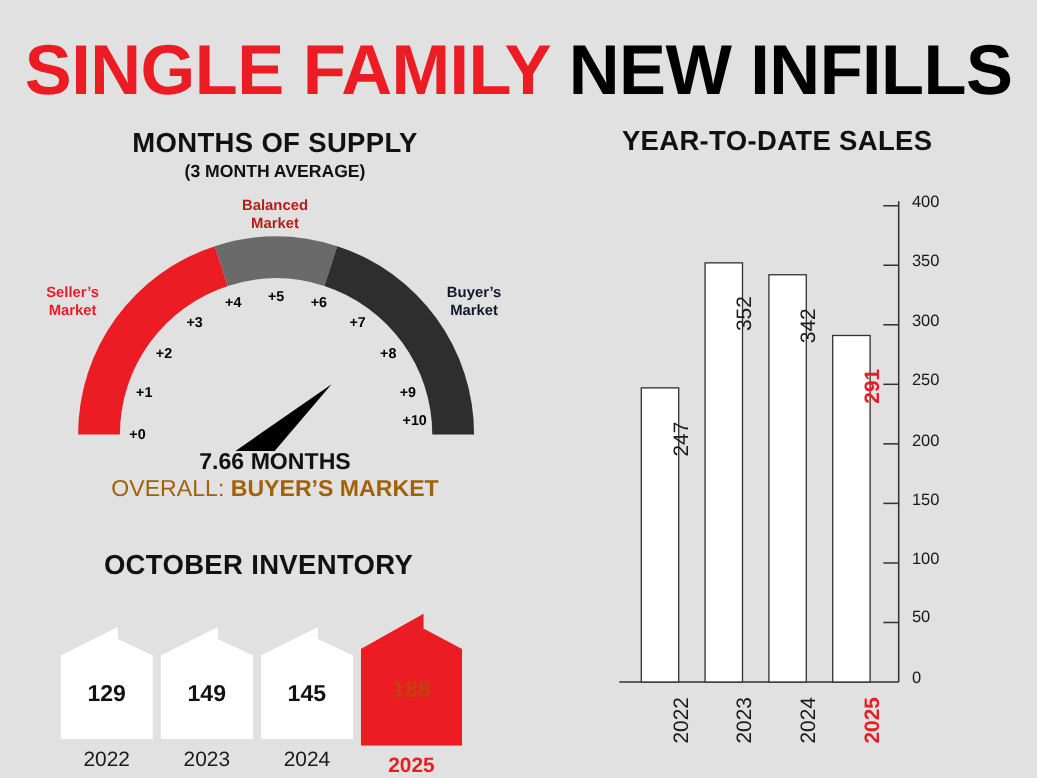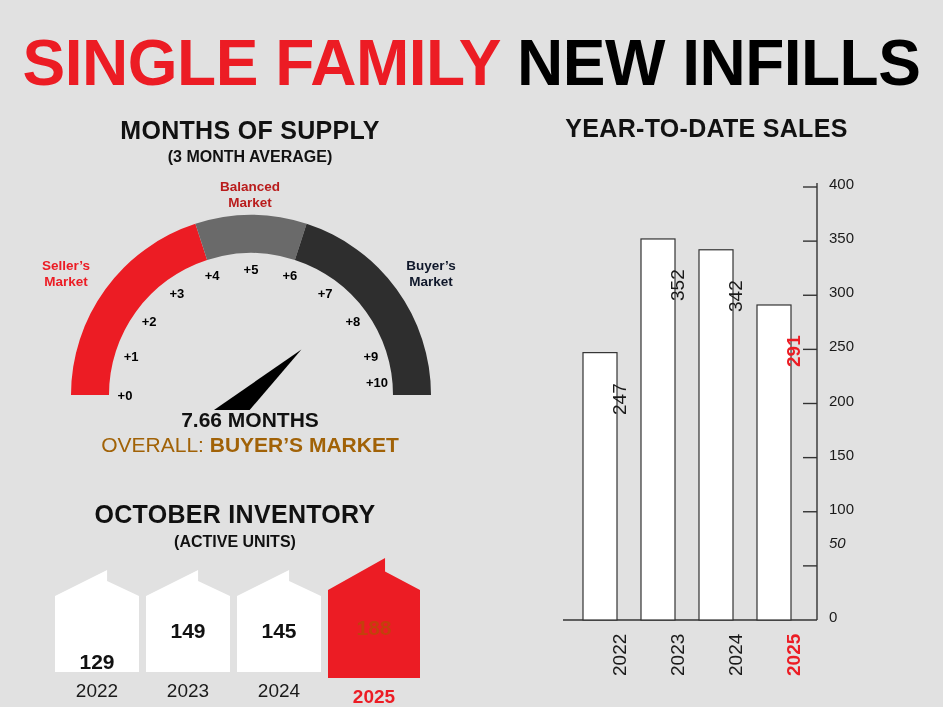--- a/index.html
+++ b/index.html
@@ -260,28 +260,27 @@
         <div class="tick-num" style="left: 337px; top: 212px; transform: translate(-50%, -50%);">+10</div>
       </div>
   </div>
 
   <div id="gauge-value">7.66 MONTHS</div>
   <div id="gauge-overall">
     <span class="lead">OVERALL: </span><span class="strong">BUYER’S MARKET</span>
   </div>
 
   <div class="sec-title" id="inv-title">OCTOBER INVENTORY</div>
-  <div id="inv-sub">(ACTIVE UNITS)</div>
   <div id="inventory-row">
       <div class="house-item" style="left: 0px; top: 18px; width: 84px;">
         <svg width="84" height="102" viewBox="0 0 84 102" class="house-svg">
           <path d="M 0 26 L 52.08 0 L 52.08 10.92
        L 84 26 L 84 102 L 0 102 Z" fill="#ffffff"></path>
         </svg>
-        <div class="house-value dark" style="top: 48.8px; margin-top: 31px;">129</div>
+        <div class="house-value dark" style="top: 48.8px;">129</div>
         <div class="house-year dark" style="top: 110px;">2022</div>
       </div>
       <div class="house-item" style="left: 91px; top: 18px; width: 84px;">
         <svg width="84" height="102" viewBox="0 0 84 102" class="house-svg">
           <path d="M 0 26 L 52.08 0 L 52.08 10.92
        L 84 26 L 84 102 L 0 102 Z" fill="#ffffff"></path>
         </svg>
         <div class="house-value dark" style="top: 48.8px;">149</div>
         <div class="house-year dark" style="top: 110px;">2023</div>
       </div>
@@ -321,21 +320,21 @@
         </g>
       <g id="bar-rects">
           <rect x="28" y="177.6225" width="34" height="267.3775" fill="#ffffff" stroke="#333333" stroke-width="1.2"></rect>
           <rect x="86" y="63.95999999999998" width="34" height="381.04" fill="#ffffff" stroke="#333333" stroke-width="1.2"></rect>
           <rect x="144" y="74.78499999999997" width="34" height="370.21500000000003" fill="#ffffff" stroke="#333333" stroke-width="1.2"></rect>
           <rect x="202" y="129.9925" width="34" height="315.0075" fill="#ffffff" stroke="#333333" stroke-width="1.2"></rect>
         </g>
     </svg>
     <div id="bar-labels">
         <div class="axis-ylabel" style="left: 274px; top: 433px;">0</div>
-        <div class="axis-ylabel" style="left: 274px; top: 359px; font-style: italic;">50</div>
+        <div class="axis-ylabel" style="left: 274px; top: 377px;">50</div>
         <div class="axis-ylabel" style="left: 274px; top: 324.75px;">100</div>
         <div class="axis-ylabel" style="left: 274px; top: 270.625px;">150</div>
         <div class="axis-ylabel" style="left: 274px; top: 216.5px;">200</div>
         <div class="axis-ylabel" style="left: 274px; top: 162.375px;">250</div>
         <div class="axis-ylabel" style="left: 274px; top: 108.25px;">300</div>
         <div class="axis-ylabel" style="left: 274px; top: 54.125px;">350</div>
         <div class="axis-ylabel" style="left: 274px; top: 0px;">400</div>
         <div class="bar-value dark" style="left: 54px; top: 239.623px;">247</div>
         <div class="bar-xlabel dark" style="left: 54px; top: 501px;">2022</div>
         <div class="bar-value dark" style="left: 112px; top: 125.96px;">352</div>

